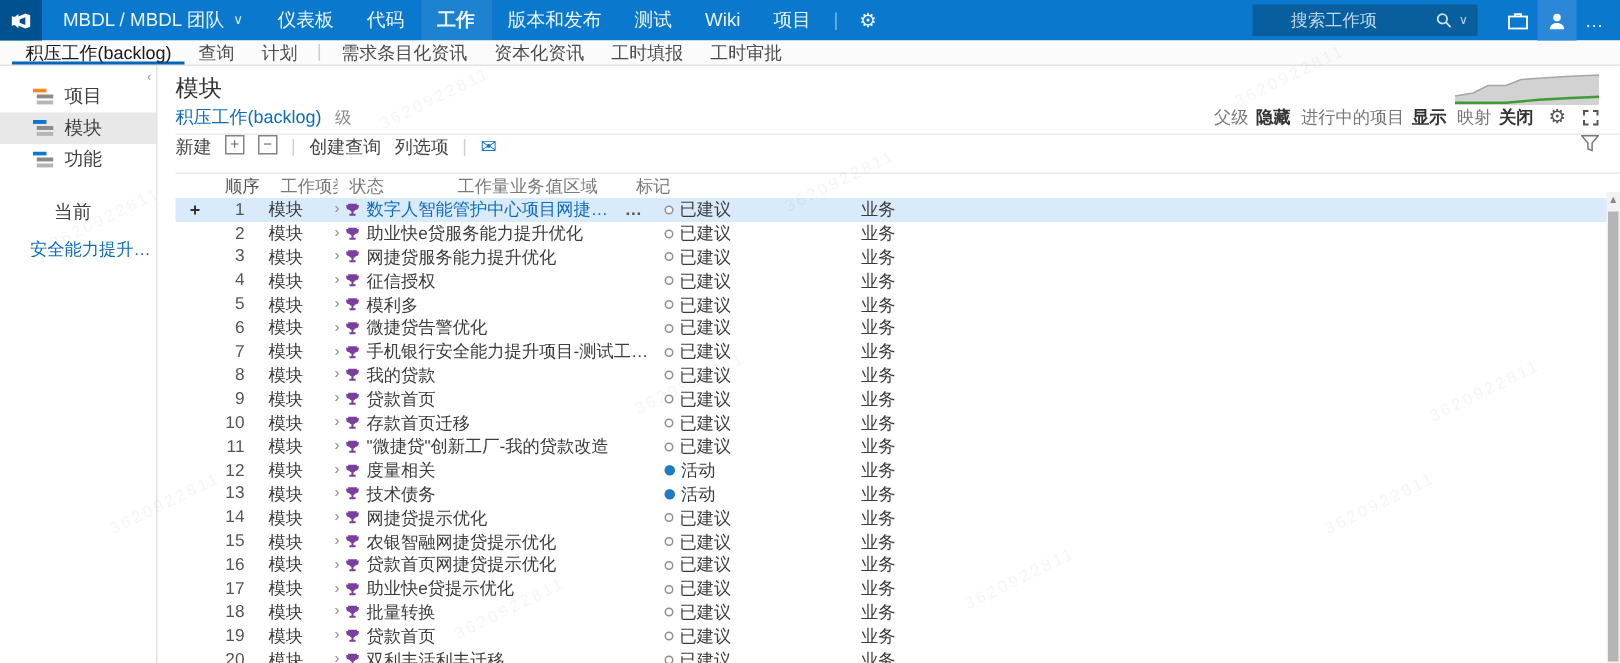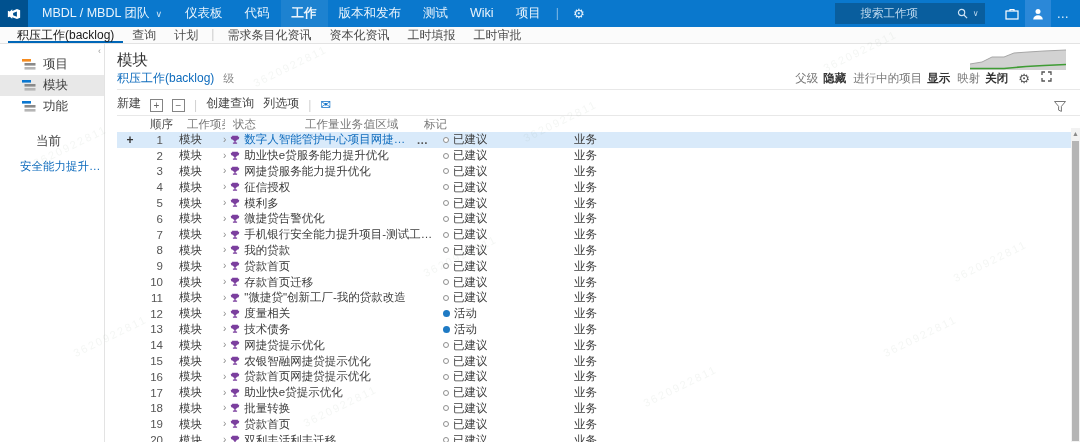--- a/index.html
+++ b/index.html
@@ -42,25 +42,25 @@
   .sb-plain .plain-item { height:20px; line-height:20px; padding-left:36px; cursor:pointer; }
   .sb-iter { margin-top:8px; padding-left:20px; font-size:11.5px; color:#0f6cbd; white-space:nowrap; overflow:hidden; text-overflow:ellipsis; width:103px; cursor:pointer; }
 
   
   .main { flex:1; position:relative; padding-left:12px; }
   .m-title { margin-top:6px; height:20px; font-size:15.5px; color:#333; line-height:20px; }
   .sparkline { position:absolute; top:3px; right:14px; }
   .m-sub { height:16px; display:flex; align-items:center; font-size:12px; }
   .crumb-link { color:#0f6cbd; cursor:pointer; }
   .crumb-suffix { color:#8a8a8a; font-size:11px; margin-left:9px; }
-  .view-controls { margin-left:auto; display:flex; align-items:flex-start; gap:7px; padding-right:28px; font-size:11.5px; }
+  .view-controls { margin-left:auto; display:flex; align-items:center; gap:7px; padding-right:14px; font-size:11.5px; }
   .vc-label { color:#777; }
   .vc-value { color:#333; font-weight:bold; margin-left:-2px; cursor:pointer; }
   .hdr-div { border-top:1px solid #e8e8e8; margin-top:3px; }
-  .toolbar { height:22px; display:flex; align-items:flex-end; gap:9px; font-size:12px; color:#444; padding-right:14px; }
+  .toolbar { height:22px; display:flex; align-items:flex-start; gap:9px; font-size:12px; color:#444; padding-right:14px; }
   .tool { cursor:pointer; white-space:nowrap; }
   .boxicon { width:13px; height:13px; border:1px solid #848484; color:#666; font-size:10px; line-height:11px; text-align:center; cursor:pointer; }
   .t-sep { color:#d0d0d0; }
   .mail { color:#1072c8; font-size:13px; cursor:pointer; }
   .filter { margin-left:auto; cursor:pointer; display:flex; align-items:center; }
 
   
   .grid { position:relative; }
   .g-header { display:flex; height:16px; align-items:center; font-size:11.5px; color:#7a7a7a; white-space:nowrap; }
   .g-row { display:flex; height:15.8px; align-items:center; font-size:11.5px; color:#3c3c3c; white-space:nowrap; cursor:pointer; }

